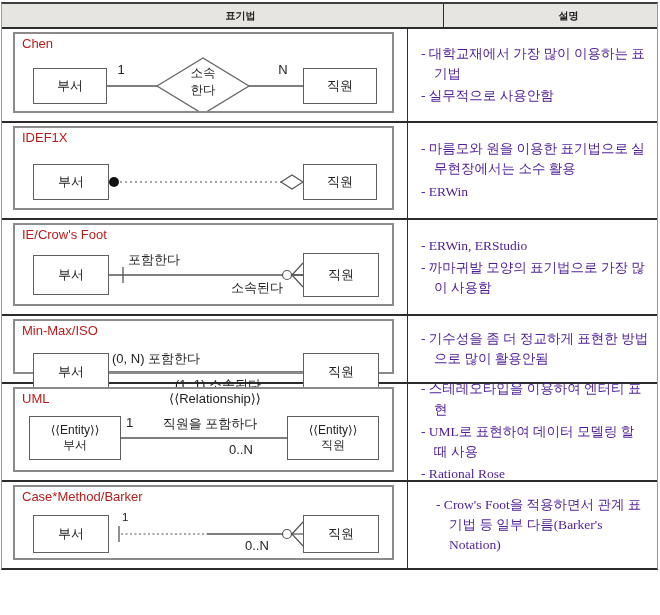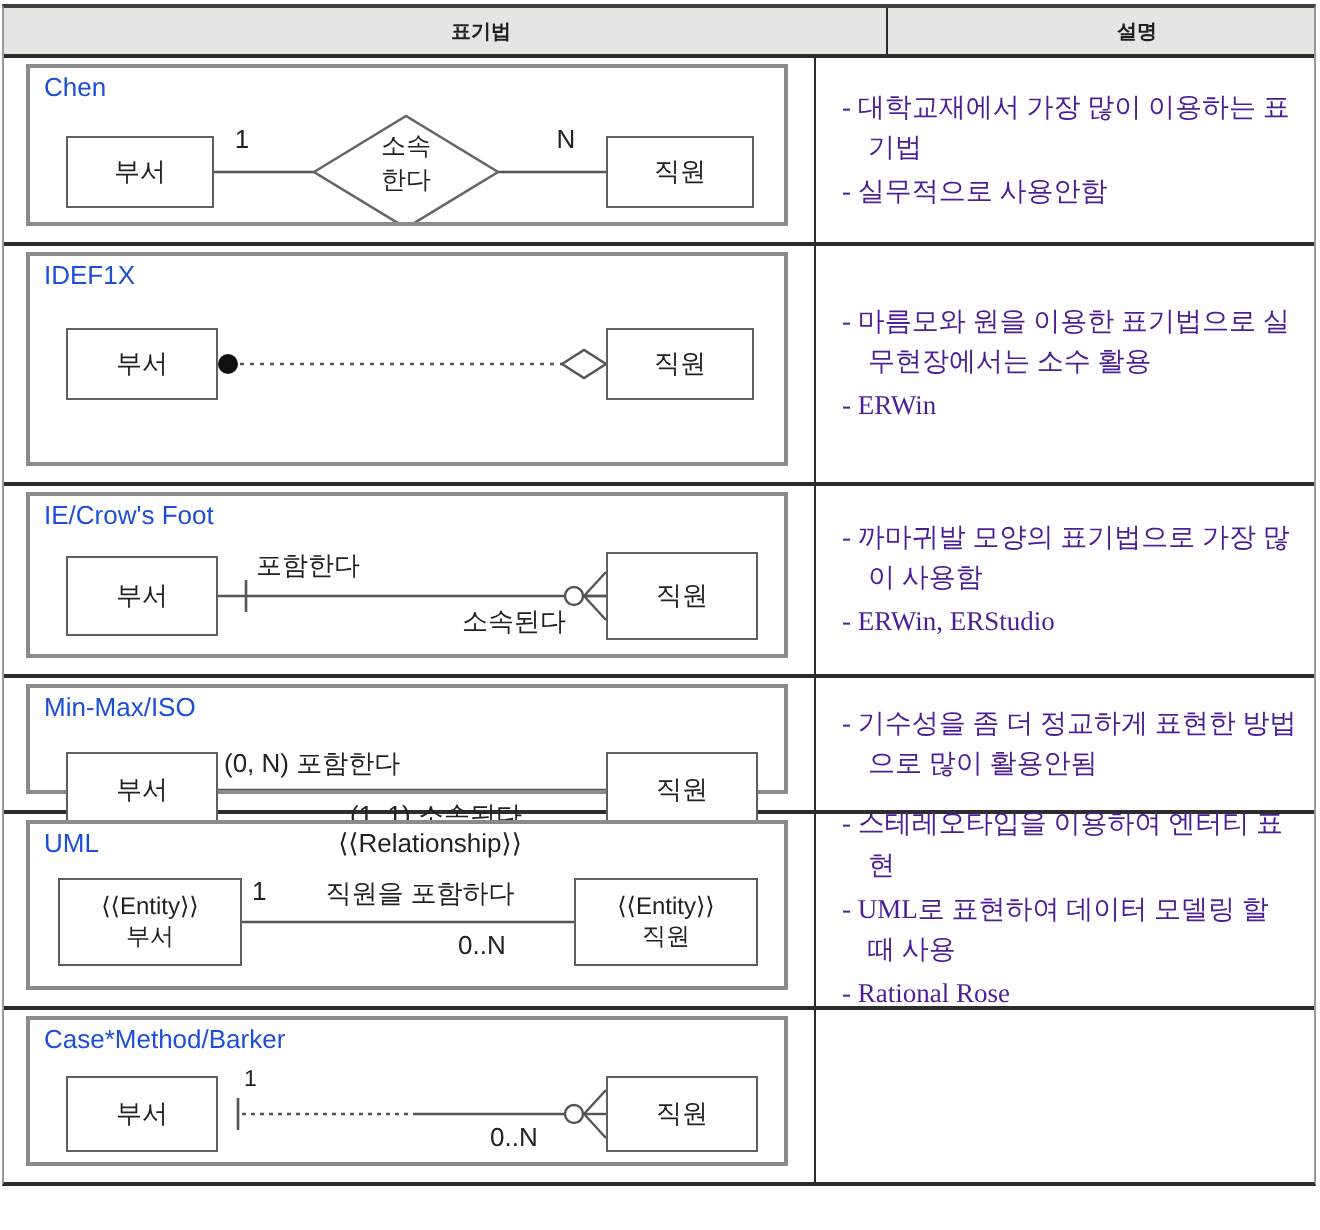--- a/index.html
+++ b/index.html
@@ -15,21 +15,21 @@
   .hcell.right { flex:1; }
   .row { display:flex; }
   .row + .row { border-top:2px solid #2c2c2c; }
   .lcell { position:relative; width:406px; border-right:1px solid #2c2c2c; }
   .rcell { flex:1; display:flex; flex-direction:column; justify-content:center;
            padding:4px 8px 4px 13px; font-family:"Liberation Serif", serif;
            font-size:13.5px; line-height:1.5; color:#4c1d95; }
   .bullet { padding-left:13px; text-indent:-13px; margin:1px 0; }
   .frame { position:absolute; left:11px; right:13px; top:3px; bottom:8px;
            border:2px solid #8b8b8b; background:#fff; }
-  .dtitle { position:absolute; left:7px; top:2px; font-size:13px; color:#1d4ed8; }
+  .dtitle { position:absolute; left:7px; top:2px; font-size:13px; color:#b91c1c; }
   .diag svg { position:absolute; left:0; top:0; width:100%; height:100%; }
   .ebox { position:absolute; border:1px solid #5f5f5f; background:#fff;
           display:flex; flex-direction:column; align-items:center; justify-content:center;
           font-size:13px; color:#222; line-height:1.25; }
   .dlabel { position:absolute; font-size:13px; color:#222; white-space:nowrap; }
   .dlabel.small { font-size:11.5px; }
   .pre { white-space:pre-line; text-align:center; }
   .center { text-align:center; }
   .right { text-align:right; }
 </style>
@@ -59,21 +59,21 @@
         <div class="dlabel center" style="left:96px;top:28px;width:20px;">1</div>
         <div class="dlabel center" style="left:258px;top:28px;width:20px;">N</div>
       </div>
     </div>
     <div class="rcell">
       <div class="bullet">- 대학교재에서 가장 많이 이용하는 표기법</div>
       <div class="bullet">- 실무적으로 사용안함</div>
     </div>
   </div>
 
-  <div class="row" style="height:120px;">
+  <div class="row" style="height:97px;">
     <div class="lcell">
       <div class="frame diag">
         <svg>
           <line x1="105" y1="54" x2="268" y2="54" stroke="#555" stroke-width="1.2" stroke-dasharray="2,3"></line>
           <circle cx="99" cy="54" r="5" fill="#111"></circle>
           <polygon points="266,54 277,47 288,54 277,61" fill="#fff" stroke="#555" stroke-width="1.2"></polygon>
         </svg>
         <div class="dtitle">IDEF1X</div>
         <div class="ebox" style="left:18px;top:36px;width:76px;height:36px;">부서</div>
         <div class="ebox" style="left:288px;top:36px;width:74px;height:36px;">직원</div>
@@ -97,22 +97,22 @@
           <line x1="277" y1="50" x2="288" y2="62" stroke="#555" stroke-width="1.2"></line>
         </svg>
         <div class="dtitle">IE/Crow's Foot</div>
         <div class="ebox" style="left:18px;top:30px;width:76px;height:40px;">부서</div>
         <div class="ebox" style="left:288px;top:28px;width:76px;height:44px;">직원</div>
         <div class="dlabel" style="left:113px;top:26px;">포함한다</div>
         <div class="dlabel right" style="left:196px;top:54px;width:72px;">소속된다</div>
       </div>
     </div>
     <div class="rcell">
+      <div class="bullet">- ERWin, ERStudio</div>
       <div class="bullet">- 까마귀발 모양의 표기법으로 가장 많이 사용함</div>
-      <div class="bullet">- ERWin, ERStudio</div>
     </div>
   </div>
 
   <div class="row" style="height:68px;">
     <div class="lcell">
       <div class="frame diag">
         <svg>
           <line x1="94" y1="51" x2="288" y2="51" stroke="#555" stroke-width="1.3"></line>
         </svg>
         <div class="dtitle">Min-Max/ISO</div>
@@ -168,16 +168,17 @@
           <line x1="277" y1="47" x2="288" y2="59" stroke="#555" stroke-width="1.2"></line>
         </svg>
         <div class="dtitle">Case*Method/Barker</div>
         <div class="ebox" style="left:18px;top:28px;width:76px;height:38px;">부서</div>
         <div class="ebox" style="left:288px;top:28px;width:76px;height:38px;">직원</div>
         <div class="dlabel small" style="left:107px;top:24px;">1</div>
         <div class="dlabel" style="left:230px;top:51px;">0..N</div>
       </div>
     </div>
     <div class="rcell">
+      <div class="bullet">- Crow's Foot을 적용하면서 관계 표기법 등 일부 다름(Barker's Notation)</div>
     </div>
   </div>
 
 </div>
 
 </body></html>

